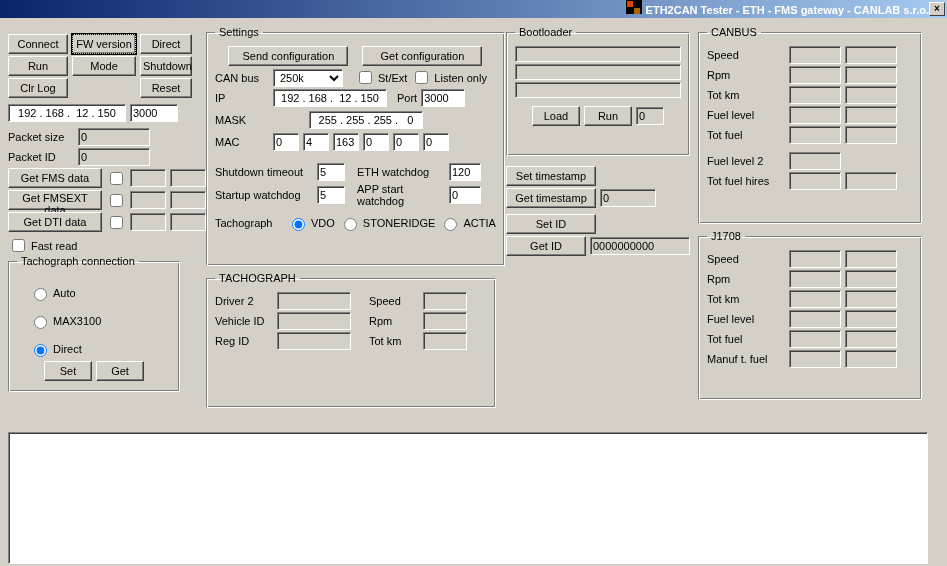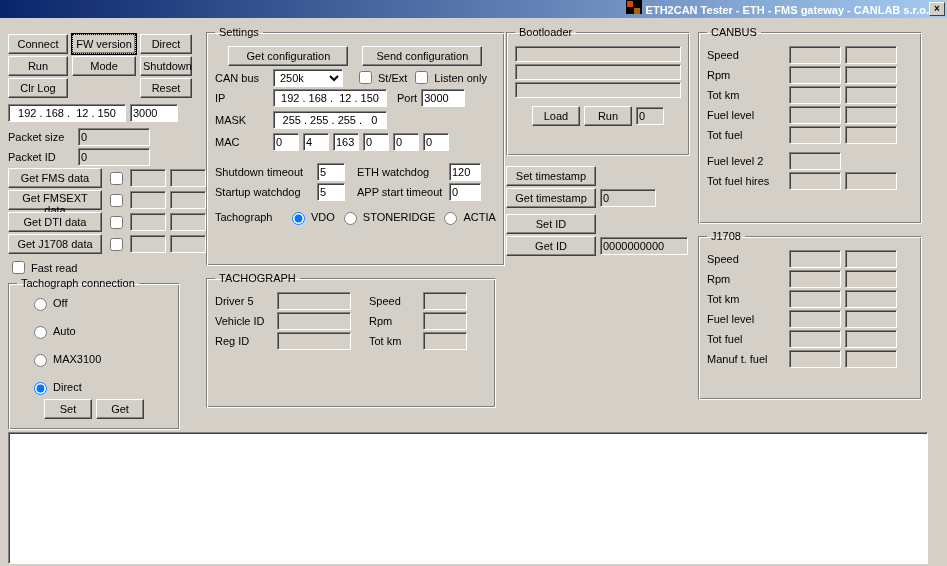--- a/index.html
+++ b/index.html
@@ -111,39 +111,30 @@
       <input type="checkbox" style="">
       <input class="win ro" style="width: 36px;">
       <input class="win ro" style="width: 36px;">
     </div>
     <div class="row">
       <button class="win" style="width:94px">Get DTI data</button>
       <input type="checkbox" style="">
       <input class="win ro" style="width: 36px;">
       <input class="win ro" style="width: 36px;">
     </div>
-    <div class="row">
-      <button class="win" style="width:94px">Get J1708 data</button>
-      <input type="checkbox" style="">
-      <input class="win ro" style="width: 36px;">
-      <input class="win ro" style="width: 36px;">
-    </div>
 
     <label class="ck" style="margin-top:4px">
       <input type="checkbox" style="">
         <span>Fast read</span>
     </label>
 
     <fieldset style="width:172px; margin-top:0">
       <legend>Tachograph connection</legend>
       <div style="padding-left:12px">
-        <label class="ck">
-            <input type="radio" name="tc" style="">
-            <span>Off</span>
-          </label><br>
+        <br>
         <label class="ck">
             <input type="radio" name="tc" style="">
             <span>Auto</span>
           </label><br>
         <label class="ck">
             <input type="radio" name="tc" style="">
             <span>MAX3100</span>
           </label><br>
         <label class="ck">
             <input type="radio" name="tc" checked="" style="">
@@ -153,22 +144,22 @@
       <div class="row" style="justify-content:center; margin-top:4px">
         <button class="win" style="width:48px">Set</button>
         <button class="win" style="width:48px">Get</button>
       </div>
     </fieldset>
   </div>
 
   <fieldset class="col" style="left:206px; top:8px; width:290px; height:240px">
     <legend>Settings</legend>
     <div class="row" style="justify-content:center; gap:14px">
+      <button class="win" style="width:120px">Send configuration</button>
       <button class="win" style="width:120px">Get configuration</button>
-      <button class="win" style="width:120px">Send configuration</button>
     </div>
     <div class="row" style="">
       <span class="lbl" style="width:54px">CAN bus</span>
       <select class="win" style="width:70px"><option>250k</option></select>
       <label class="ck" style="margin-left:8px">
           <input type="checkbox" style="">
           <span>St/Ext</span>
         </label>
       <label class="ck">
           <input type="checkbox" style="">
@@ -176,41 +167,41 @@
         </label>
     </div>
     <div class="row" style="">
       <span class="lbl" style="width:54px">IP</span>
       <input class="win center" style="width: 114px;" value="192 . 168 .  12 . 150">
       <span class="lbl" style="margin-left:6px">Port</span>
       <input class="win" style="width: 44px;" value="3000">
     </div>
     <div class="row" style="margin-top:4px">
       <span class="lbl" style="width:54px">MASK</span>
-      <input class="win center" style="width: 114px;" value="255 . 255 . 255 .   0">
+      <input class="win center" style="width: 114px; margin-left: 36px;" value="255 . 255 . 255 .   0">
     </div>
     <div class="row" style="margin-top:4px">
       <span class="lbl" style="width:54px">MAC</span>
       <input class="win" style="width: 26px;" value="0">
       <input class="win" style="width: 26px;" value="4">
       <input class="win" style="width: 26px;" value="163">
       <input class="win" style="width: 26px;" value="0">
       <input class="win" style="width: 26px;" value="0">
       <input class="win" style="width: 26px;" value="0">
     </div>
     <div class="row" style="margin-top:12px">
       <span class="lbl" style="width:98px">Shutdown timeout</span>
       <input class="win" style="width: 28px;" value="5">
       <span class="lbl" style="width:88px; margin-left:8px">ETH watchdog</span>
       <input class="win" style="width: 32px;" value="120">
     </div>
     <div class="row">
       <span class="lbl" style="width:98px">Startup watchdog</span>
       <input class="win" style="width: 28px;" value="5">
-      <span class="lbl" style="width:88px; margin-left:8px">APP start timeout</span>
+      <span class="lbl" style="width:88px; margin-left:8px">APP start watchdog</span>
       <input class="win" style="width: 32px;" value="0">
     </div>
     <div class="row" style="margin-top:8px">
       <span class="lbl" style="width:68px">Tachograph</span>
       <label class="ck">
           <input type="radio" name="tg" checked="" style="">
           <span>VDO</span>
         </label>
       <label class="ck">
           <input type="radio" name="tg" style="">
@@ -219,21 +210,21 @@
       <label class="ck">
           <input type="radio" name="tg" style="">
           <span>ACTIA</span>
         </label>
     </div>
   </fieldset>
 
   <fieldset class="col" style="left:206px; top:254px; width:290px; height:136px">
     <legend>TACHOGRAPH</legend>
     <div class="row">
-        <span class="lbl" style="width:58px">Driver 5</span>
+        <span class="lbl" style="width:58px">Driver 2</span>
         <input class="win ro" style="width: 74px;">
       <span class="lbl" style="width:50px; margin-left:14px">Speed</span>
         <input class="win ro" style="width: 44px;">
       </div>
     <div class="row">
         <span class="lbl" style="width:58px">Vehicle ID</span>
         <input class="win ro" style="width: 74px;">
       <span class="lbl" style="width:50px; margin-left:14px">Rpm</span>
         <input class="win ro" style="width: 44px;">
       </div>
@@ -263,21 +254,21 @@
       </div>
     <div class="row">
         <button class="win" style="width:90px">Get timestamp</button>
       <input class="win ro" style="width: 56px;" value="0">
       </div>
     <div class="row" style="margin-top:6px">
         <button class="win" style="width:90px">Set ID</button>
       </div>
     <div class="row">
         <button class="win" style="width:90px">Get ID</button>
-      <input class="win ro" style="width: 88px;" value="0000000000">
+      <input class="win ro" style="width: 100px;" value="0000000000">
       </div>
   </div>
 
   <fieldset class="col" style="left:698px; top:8px; width:224px; height:198px">
     <legend>CANBUS</legend>
     <div class="row">
         <span class="lbl" style="width:78px">Speed</span>
         <input class="win ro" style="width: 52px;">
         <input class="win ro" style="width: 52px;">
       </div>

